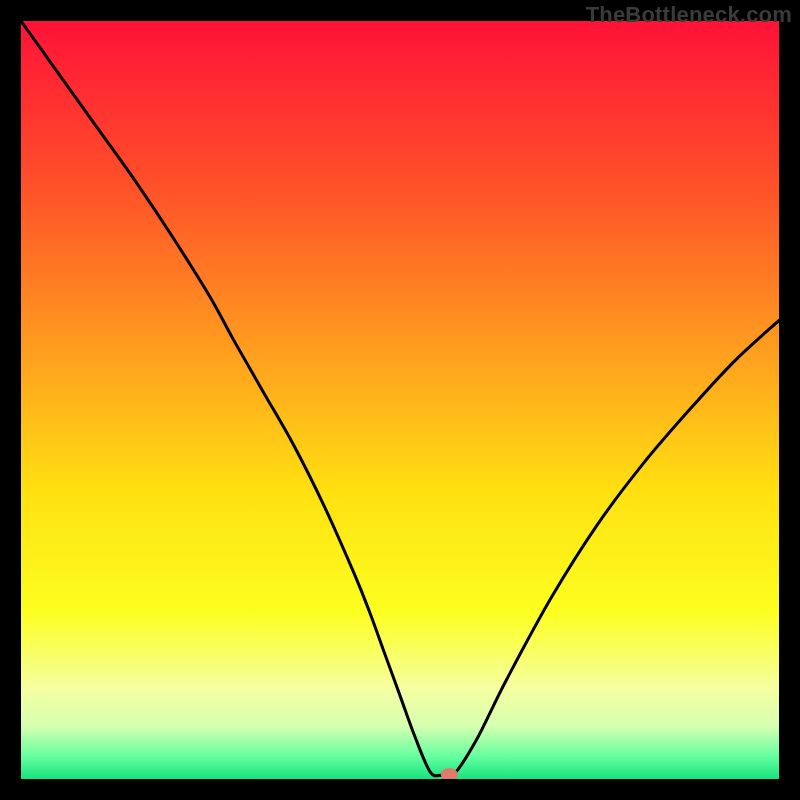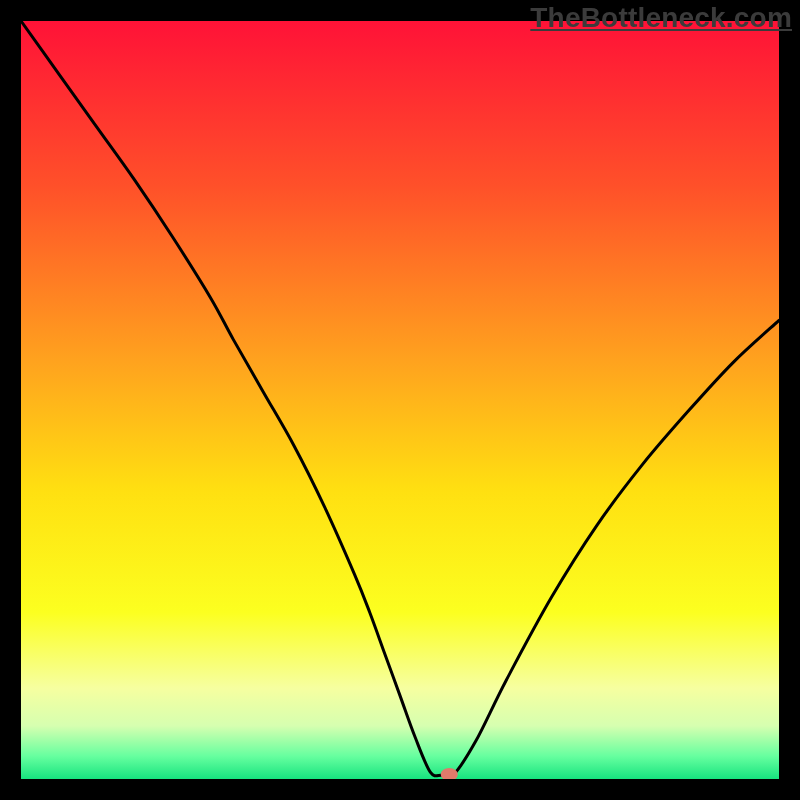--- a/index.html
+++ b/index.html
@@ -10,25 +10,24 @@
     background: #000;
     font-family: Arial, Helvetica, sans-serif;
     position: relative;
     overflow: hidden;
   }
   .watermark {
     position: absolute;
     top: 2px;
     right: 8px;
     color: #3b3b3b;
-    font-size: 28px;
+    font-size: 22px;
     font-weight: 600;
     z-index: 30;
     letter-spacing: 0.2px;
-    text-decoration: underline;
   }
   .plot {
     position: absolute;
     left: 21px;
     top: 21px;
     width: 758px;
     height: 758px;
   }
 </style>
 </head>

